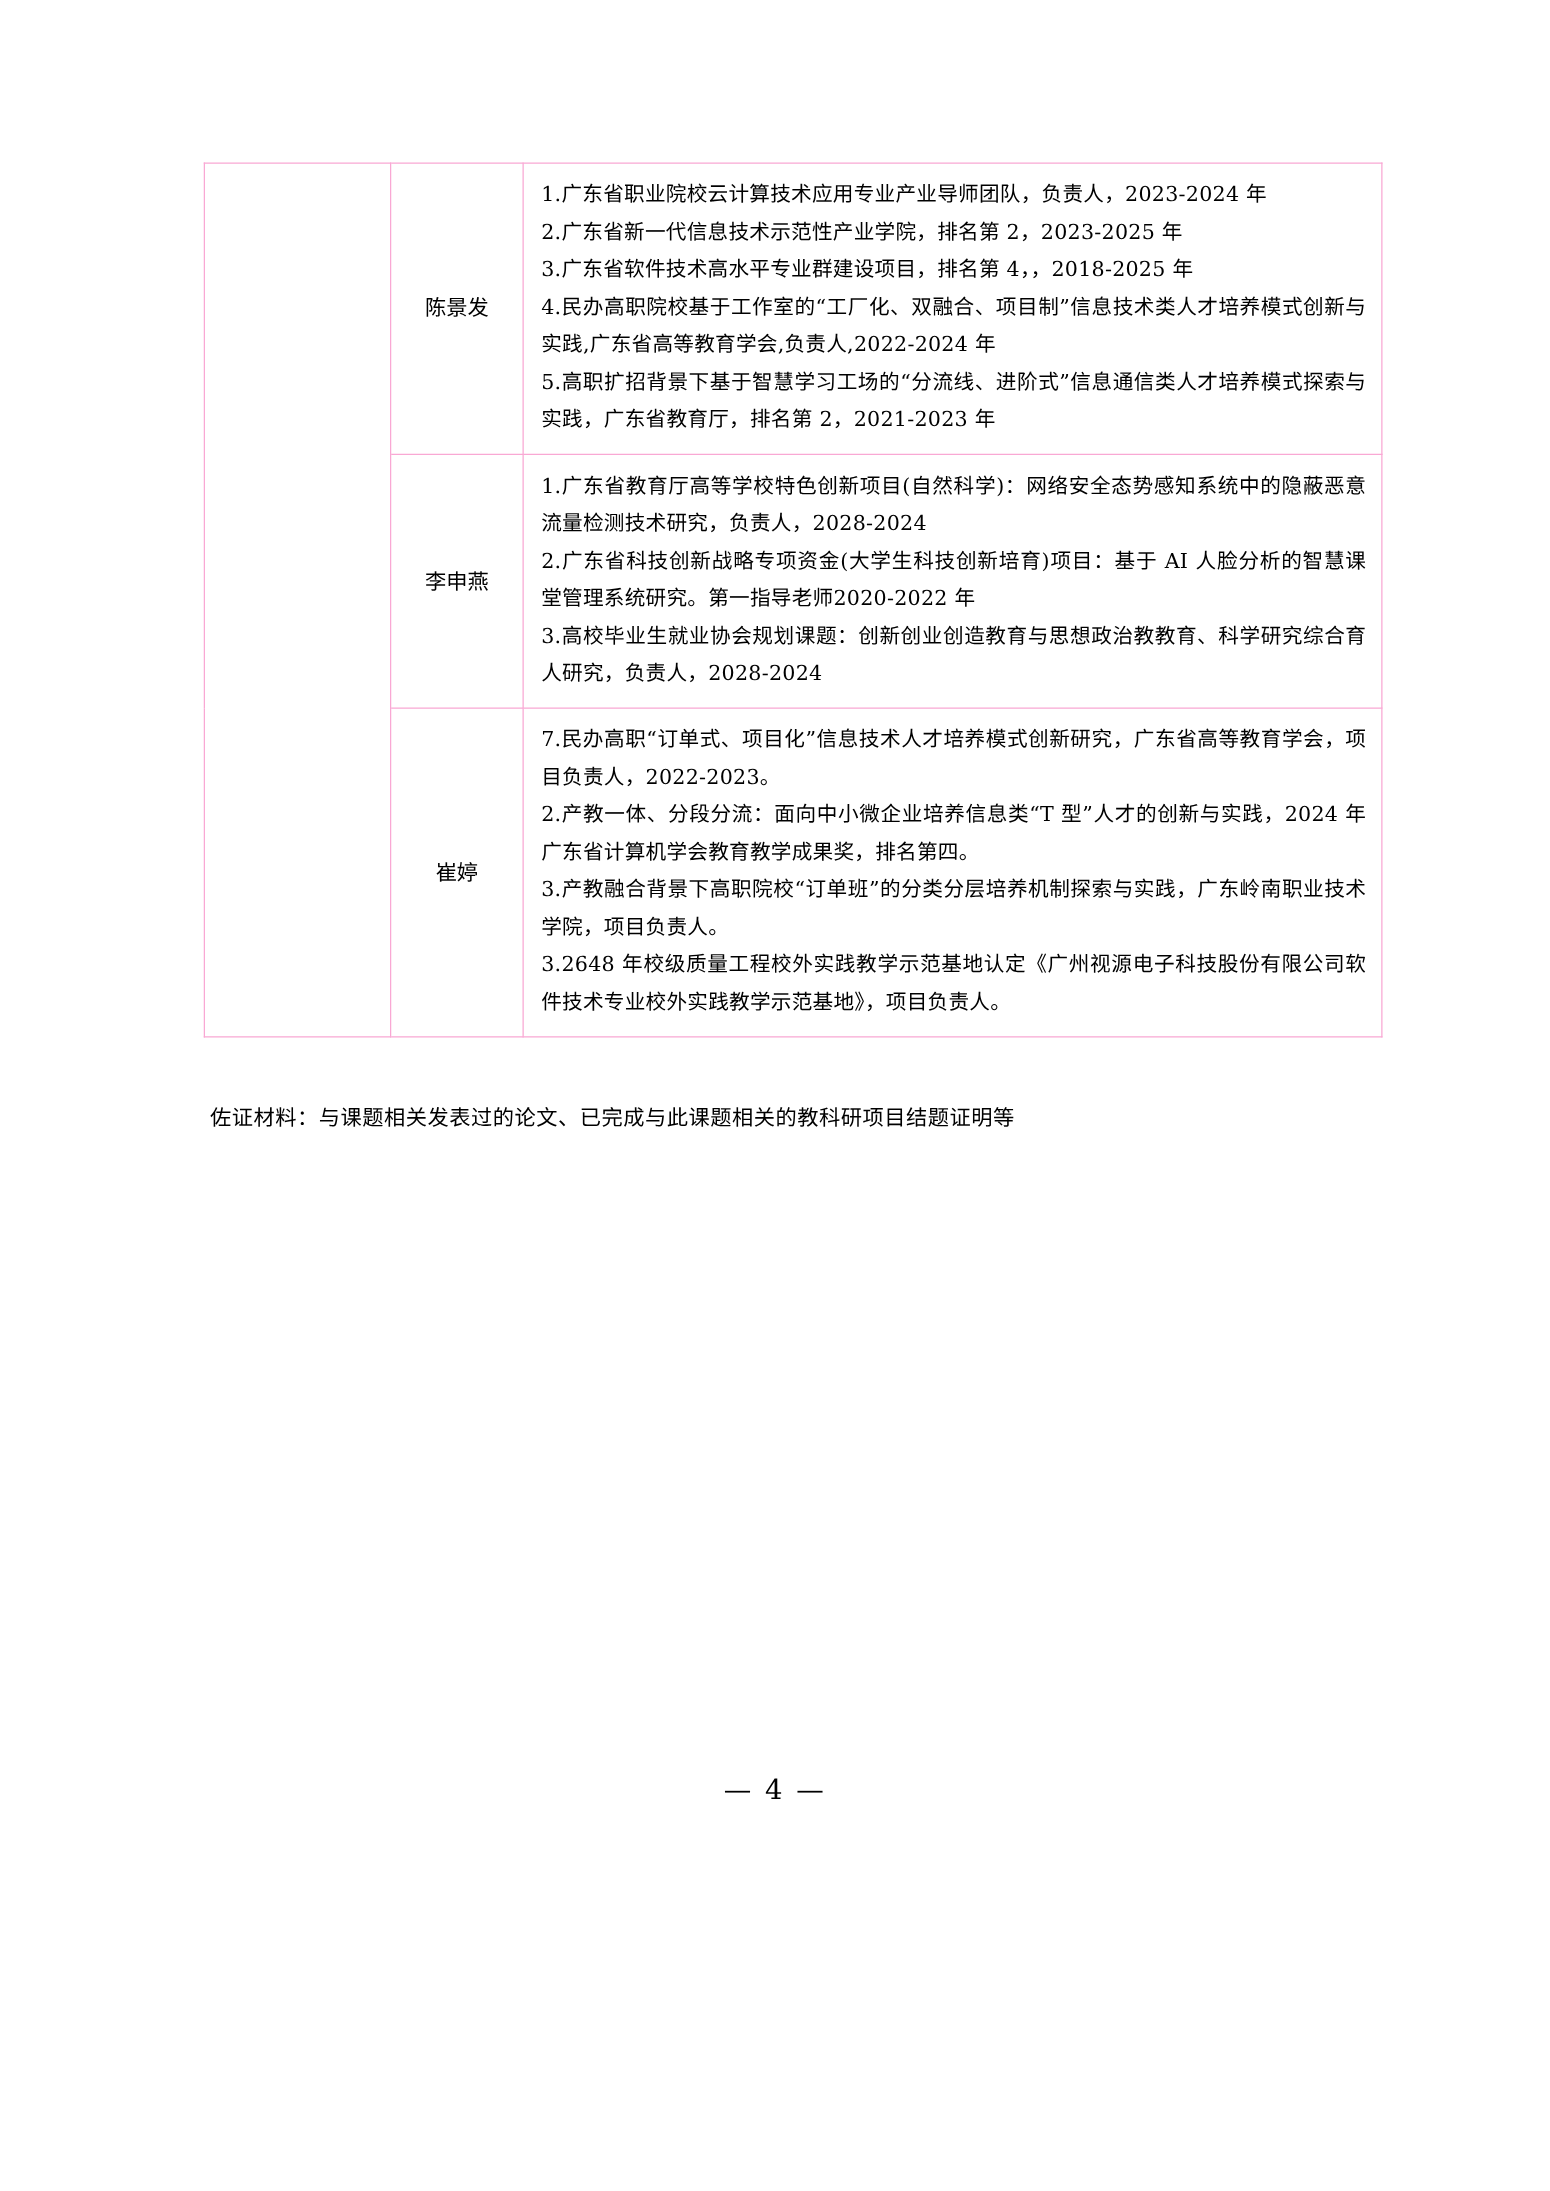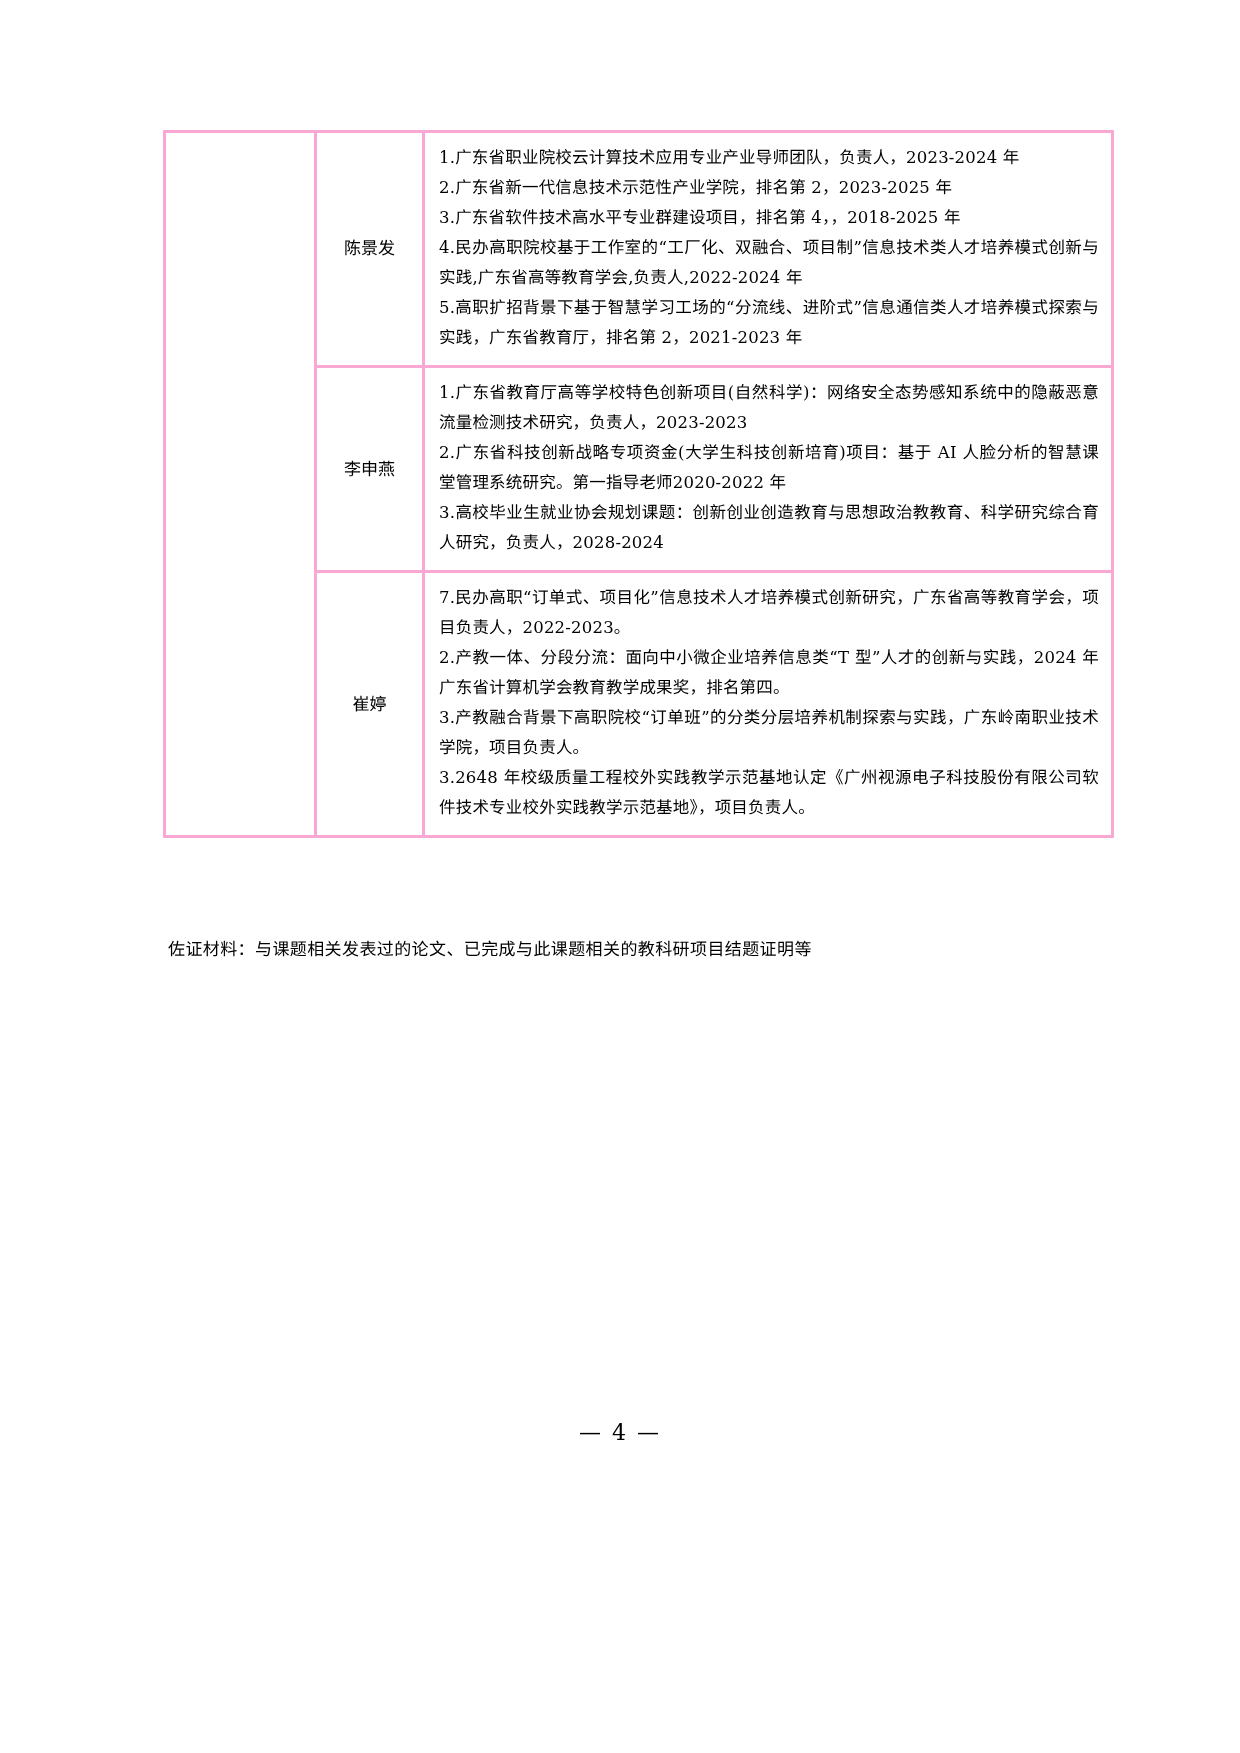--- a/index.html
+++ b/index.html
@@ -23,21 +23,21 @@
   }
   .doc-table {
     position: absolute;
     left: 163px;
     top: 130px;
     width: 913px;
     border-collapse: collapse;
     table-layout: fixed;
   }
   .doc-table td {
-    border: 3px solid #f9a8d4;
+    border: 1px solid #f9a8d4;
     vertical-align: middle;
     padding: 0;
   }
   td.col-empty {
     width: 148px;
   }
   td.col-name {
     width: 105px;
     text-align: center;
     font-size: 17px;
@@ -57,21 +57,21 @@
   .content-list li {
     font-size: 16.5px;
     line-height: 1.82;
     text-align: justify;
     letter-spacing: 0.2px;
     margin: 0;
   }
   .footnote {
     position: absolute;
     left: 168px;
-    top: 935px;
+    top: 880px;
     font-size: 17px;
     letter-spacing: 0.4px;
   }
   .footnote .label {
     font-weight: normal;
   }
   .page-number {
     position: absolute;
     left: 0;
     top: 1420px;
@@ -98,21 +98,21 @@
             <li>3.广东省软件技术高水平专业群建设项目，排名第 4，，2018-2025 年</li>
             <li>4.民办高职院校基于工作室的“工厂化、双融合、项目制”信息技术类人才培养模式创新与实践,广东省高等教育学会,负责人,2022-2024 年</li>
             <li>5.高职扩招背景下基于智慧学习工场的“分流线、进阶式”信息通信类人才培养模式探索与实践，广东省教育厅，排名第 2，2021-2023 年</li>
           </ul>
         </td>
       </tr>
       <tr>
         <td class="col-name">李申燕</td>
         <td class="col-content">
           <ul class="content-list">
-            <li>1.广东省教育厅高等学校特色创新项目(自然科学)：网络安全态势感知系统中的隐蔽恶意流量检测技术研究，负责人，2023-2023</li>
+            <li>1.广东省教育厅高等学校特色创新项目(自然科学)：网络安全态势感知系统中的隐蔽恶意流量检测技术研究，负责人，2028-2024</li>
             <li>2.广东省科技创新战略专项资金(大学生科技创新培育)项目：基于 AI 人脸分析的智慧课堂管理系统研究。第一指导老师2020-2022 年</li>
             <li>3.高校毕业生就业协会规划课题：创新创业创造教育与思想政治教教育、科学研究综合育人研究，负责人，2028-2024</li>
           </ul>
         </td>
       </tr>
       <tr>
         <td class="col-name">崔婷</td>
         <td class="col-content">
           <ul class="content-list">
             <li>7.民办高职“订单式、项目化”信息技术人才培养模式创新研究，广东省高等教育学会，项目负责人，2022-2023。</li>

